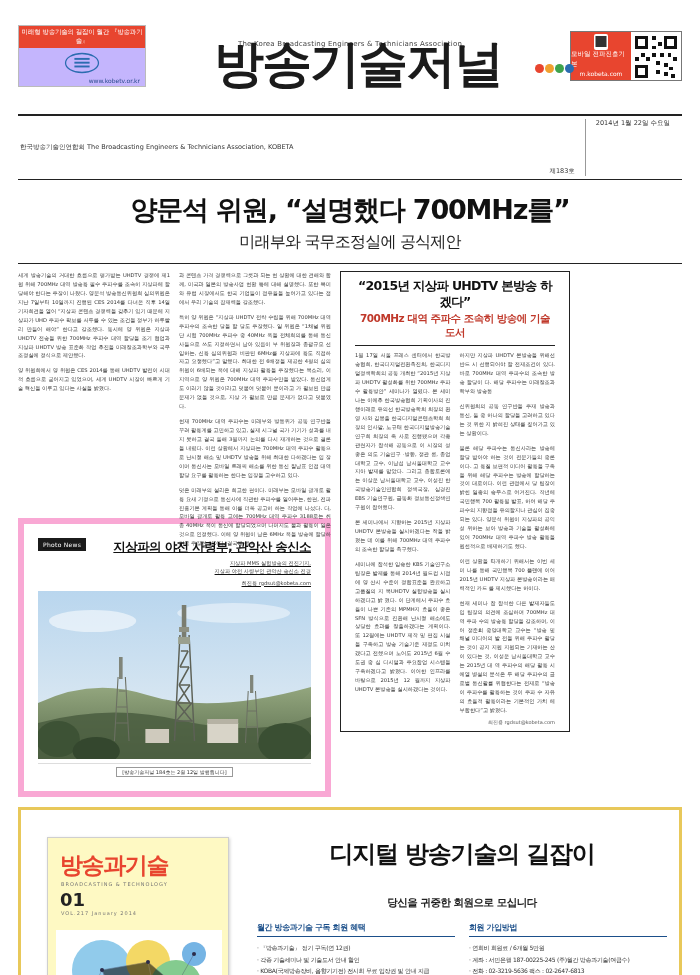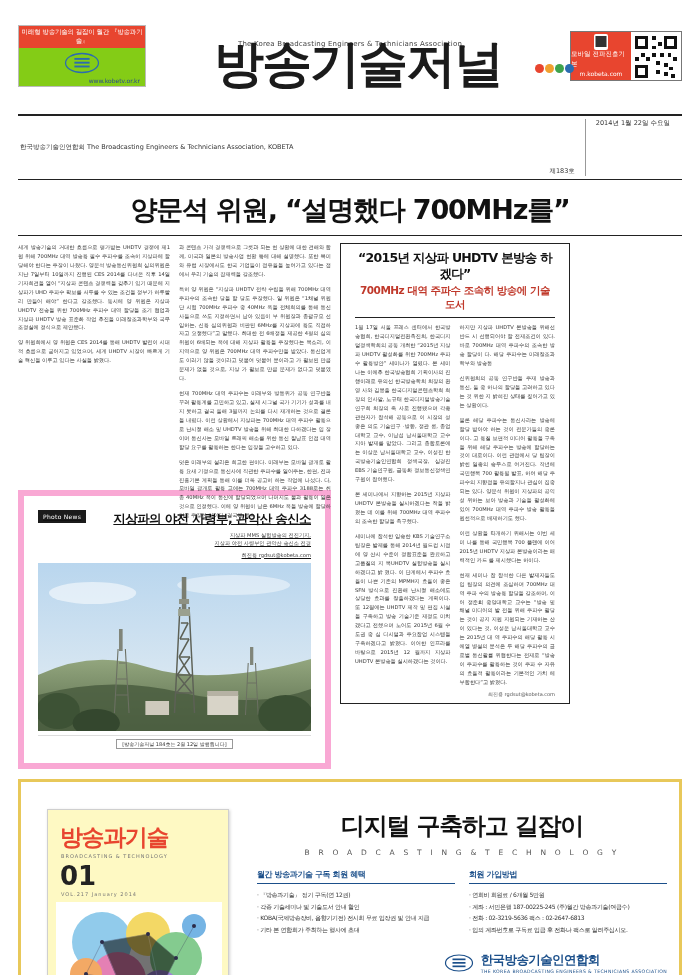--- a/index.html
+++ b/index.html
@@ -17,21 +17,21 @@
   .page { width: 700px; height: 975px; position: relative; background:#fff; padding: 0 18px; }
 
   
   .masthead { position: relative; height: 112px; }
   .masthead-eyebrow {
     position: absolute; top: 40px; left: 0; right: 0;
     text-align: center; font-size: 7px; color: #444; letter-spacing: .2px;
   }
   .masthead-row { display: flex; align-items: center; height: 112px; }
   .promo-box {
-    width: 128px; height: 62px; border: 1px solid #bbb; background: #84cc16;
+    width: 128px; height: 62px; border: 1px solid #bbb; background: #c4b5fd;
     position: relative; overflow: hidden; flex: none;
   }
   .promo-top {
     background: #e8452f; color: #fff; font-size: 6.5px; text-align: center;
     padding: 2px 0 2px; letter-spacing: -.2px;
   }
   .promo-logo {
     position: absolute; left: 50%; top: 24px; transform: translateX(-50%);
     width: 38px; height: 26px;
   }
@@ -133,21 +133,21 @@
     margin-top: 10px; border: 3px solid #e8c85a; height: 312px; display: flex;
     background: #fff; padding: 12px;
   }
   .ad-left { width: 210px; flex: none; display: flex; align-items: center; justify-content: center; }
   .mag-cover {
     width: 182px; height: 252px; border: 1px solid #cfcfcf; background: #fef9c3; position: relative;
     overflow: hidden; box-shadow: 1px 1px 3px rgba(0,0,0,.18);
   }
   .mag-title { font-size: 23px; font-weight: 700; color: #e8452f; letter-spacing: -1.4px; padding: 12px 0 0 12px;}
   .mag-sub { font-size: 5px; color: #777; padding-left: 13px; letter-spacing: 1px; }
-  .mag-issue { font-size: 26px; font-weight: 700; color: #222; padding-left: 12px; margin-top: 2px; }
+  .mag-issue { font-size: 18px; font-weight: 700; color: #222; padding-left: 12px; margin-top: 2px; }
   .mag-art { position: absolute; left: 8px; top: 92px; width: 166px; height: 118px; }
   .mag-foot {
     position: absolute; left: 0; right: 0; bottom: 6px; text-align: center;
     font-size: 5px; color: #555;
   }
   .ad-right { flex: 1; padding-left: 14px; padding-top: 16px; }
   .ad-h1 { font-size: 24px; font-weight: 700; letter-spacing: -1.2px; color: #111; text-align: center; }
   .ad-h2 {
     font-size: 7.5px; letter-spacing: 3.2px; color: #555; text-align: center; margin-top: 6px;
   }
@@ -236,20 +236,21 @@
   <div class="assoc-bar">
     <div>한국방송기술인연합회 The Broadcasting Engineers &amp; Technicians Association, KOBETA</div>
     <div class="right">
       <div class="cell">제183호</div>
       <div class="cell">2014년 1월 22일 수요일</div>
     </div>
   </div>
 
   <div class="headline-zone">
     <div class="headline">양문석 위원, “설명했다 700MHz를”</div>
+    <div class="subhead">미래부와 국무조정실에 공식제안</div>
   </div>
 
   <div class="body-grid">
 
     <div class="col">
       <p>세계 방송기술의 거대한 흐름으로 평가받는 UHDTV 경쟁에 제1 원 위해 700MHz 대역 방송용 필수 주파수를 조속히 지상파에 할당해야 한다는 주장이 나왔다. 양문석 방송통신위원회 심의위원은 지난 7일부터 10일까지 진행된 CES 2014를 다녀온 직후 14일 기자회견을 열어 “지상파 콘텐츠 경쟁력을 갖추기 있기 때문에 지상파가 UHD 주파수 확보를 서두를 수 있는 조건을 정부가 하루빨리 만들어 해야” 한다고 강조했다. 동시에 양 위원은 지상파 UHDTV 전송을 위한 700MHz 주파수 대역 할당을 조기 협업과 지상파 UHDTV 방송 표준화 작업 추진을 미래창조과학부와 국무조정실에 정식으로 제안했다.</p>
       <p>양 위원회에서 양 위원은 CES 2014를 통해 UHDTV 발전이 시대적 흐름으로 굳어지고 있었으며, 세계 UHDTV 시장이 빠르게 기술 혁신을 이루고 있다는 사실을 밝혔다.</p>
     </div>
 
     <div class="col">
@@ -372,22 +373,22 @@
               <circle cx="62" cy="78" r="2"></circle>
               <circle cx="30" cy="72" r="2"></circle>
             <circle cx="138" cy="24" r="2"></circle>
           </g>
         </svg>
         <div class="mag-foot">한국방송기술인연합회</div>
       </div>
     </div>
 
     <div class="ad-right">
-      <div class="ad-h1">디지털 구축하고 길잡이</div>
-      <div class="ad-h2">B R O A D C A S T I N G &amp; T E C H N O L O G Y</div>
+      <div class="ad-h1">디지털 방송기술의 길잡이</div>
+      <div class="ad-h3">당신을 귀중한 회원으로 모십니다</div>
 
       <div class="ad-cols">
         <div class="ad-col">
           <div class="ad-col-h">월간 방송과기술 구독 회원 혜택</div>
           <ul>
             <li>· 『방송과기술』 정기 구독(연 12권)</li>
             <li>· 각종 기술세미나 및 기술도서 안내 할인</li>
             <li>· KOBA(국제방송장비, 음향기기전) 전시회 무료 입장권 및 안내 지급</li>
             <li>· 기타 본 연합회가 주최하는 행사에 초대</li>
           </ul>

